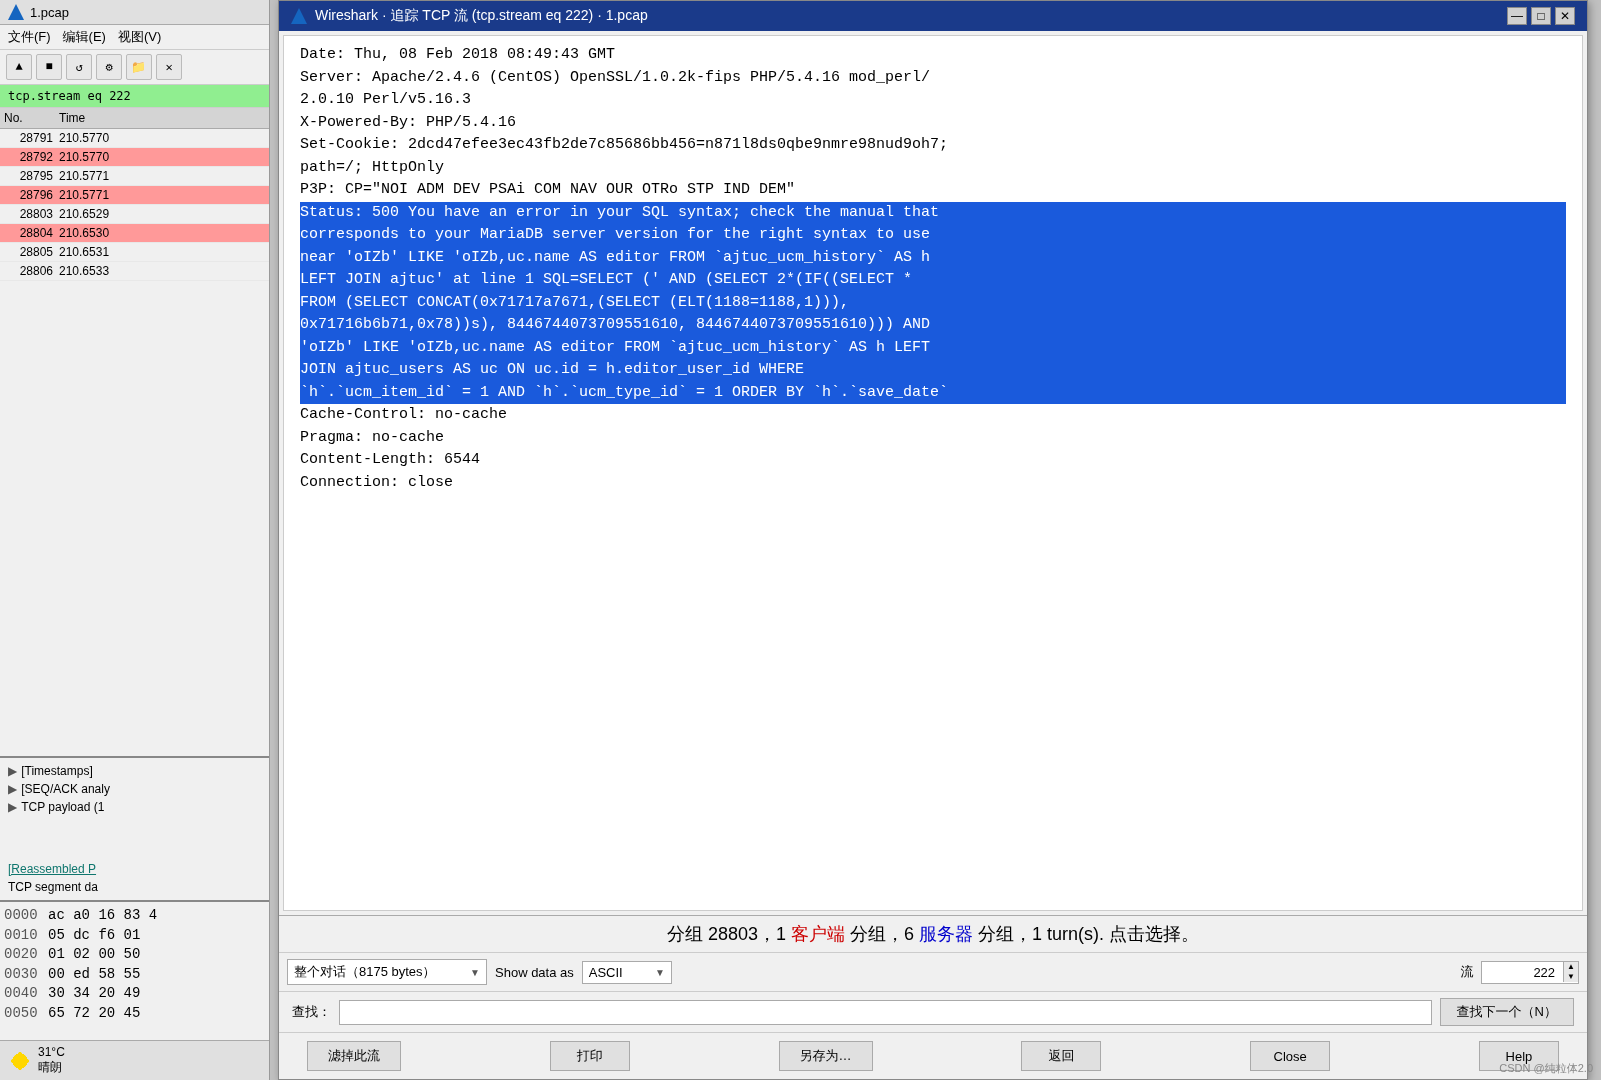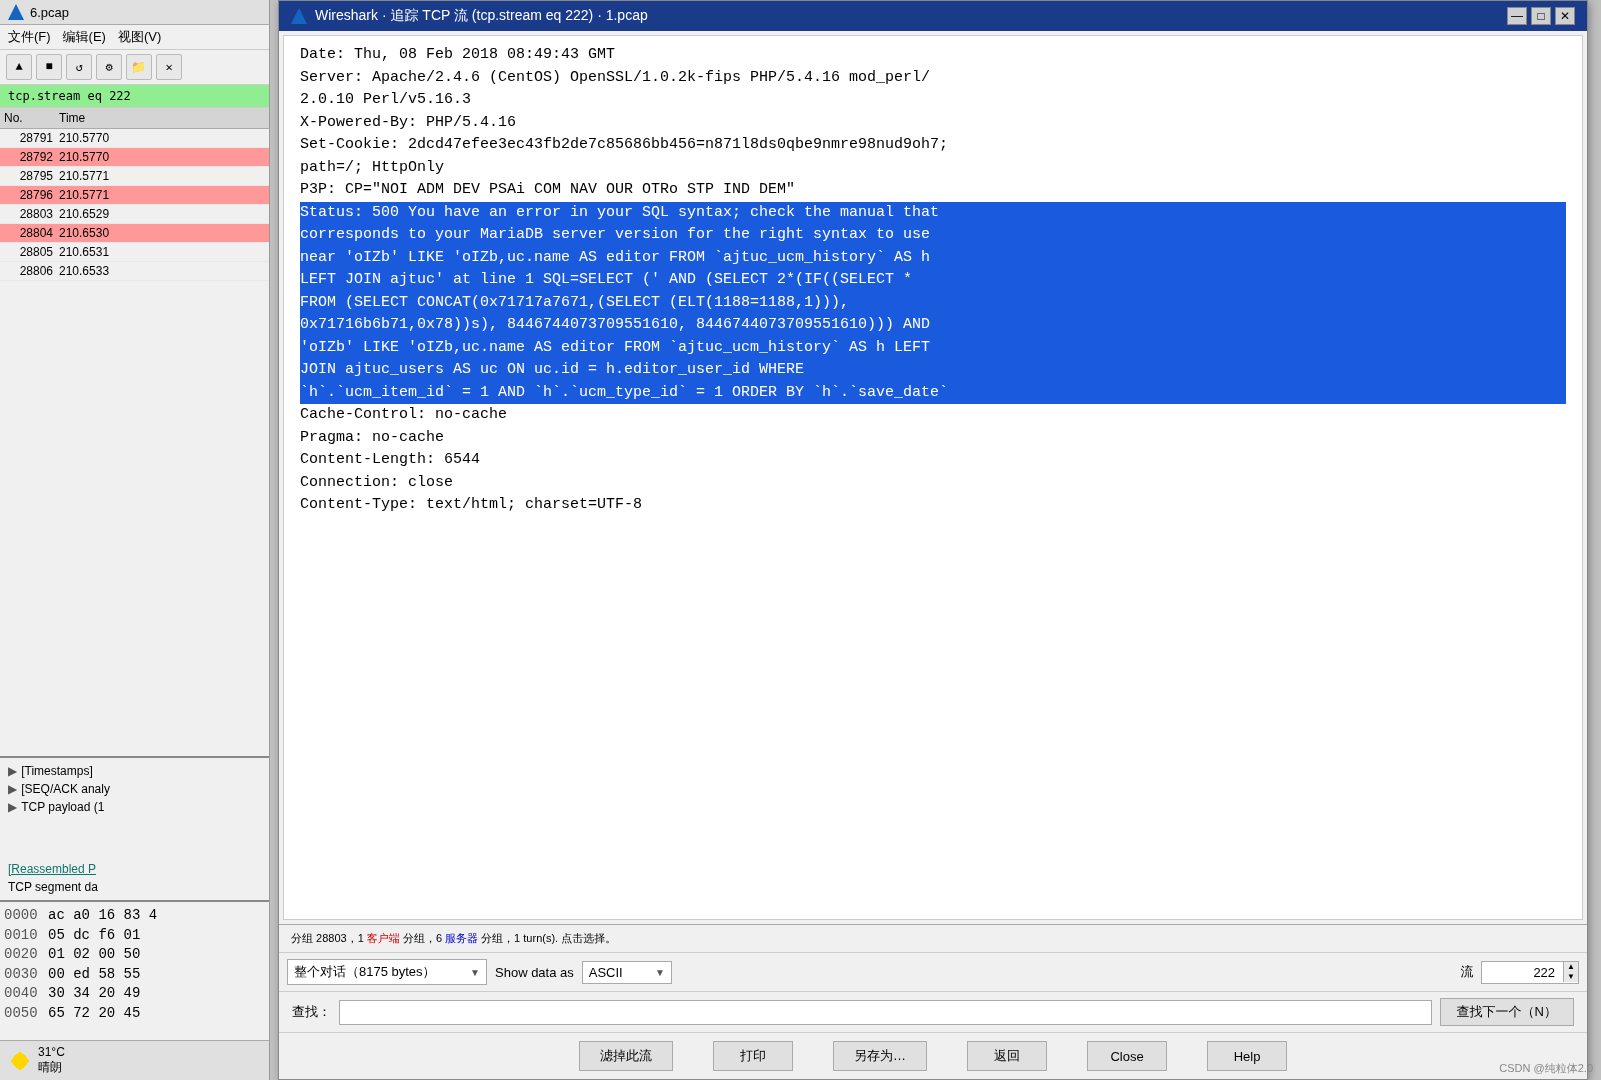--- a/index.html
+++ b/index.html
@@ -250,23 +250,24 @@
     .content-line {
       display: block;
       white-space: pre-wrap;
       word-break: break-all;
     }
 
     .bottom-info {
       background: #f0f0f0;
       border-top: 1px solid #aaa;
       padding: 6px 12px;
-      font-size: 11px;
+      font-size: 18px;
       font-family: Arial, sans-serif;
       color: #000;
+      text-align: center;
     }
 
     .bottom-info .red-text {
       color: #cc0000;
     }
 
     .bottom-info .blue-text {
       color: #0000cc;
     }
 
@@ -374,23 +375,23 @@
       background: #e0e0e0;
       border: 1px solid #aaa;
       padding: 4px 16px;
       font-size: 13px;
       font-family: Arial, sans-serif;
       cursor: pointer;
     }
 
     .bottom-buttons {
       display: flex;
-      justify-content: center;
+      justify-content: space-between;
       gap: 40px;
-      padding: 8px 12px;
+      padding: 8px 28px;
       background: #f0f0f0;
       border-top: 1px solid #ccc;
     }
 
     .bottom-btn {
       background: #e0e0e0;
       border: 1px solid #aaa;
       padding: 5px 20px;
       font-size: 13px;
       font-family: Arial, sans-serif;
@@ -408,21 +409,21 @@
       color: #888;
     }
   </style>
 </head>
 <body>
 
 <div class="left-panel">
 
   <div class="left-title-bar">
     <span class="icon-shark"></span>
-    <span>6.pcap</span>
+    <span>1.pcap</span>
   </div>
 
   <div class="menu-bar">
     <span>文件(F)</span>
     <span>编辑(E)</span>
     <span>视图(V)</span>
   </div>
 
   <div class="toolbar">
     <div class="toolbar-btn">▲</div>
@@ -559,21 +560,20 @@
       <span class="content-line highlight">LEFT JOIN ajtuc' at line 1 SQL=SELECT (' AND (SELECT 2*(IF((SELECT *</span>
       <span class="content-line highlight">FROM (SELECT CONCAT(0x71717a7671,(SELECT (ELT(1188=1188,1))),</span>
       <span class="content-line highlight">0x71716b6b71,0x78))s), 8446744073709551610, 8446744073709551610))) AND</span>
       <span class="content-line highlight">'oIZb' LIKE 'oIZb,uc.name AS editor FROM `ajtuc_ucm_history` AS h LEFT</span>
       <span class="content-line highlight">JOIN ajtuc_users AS uc ON uc.id = h.editor_user_id WHERE</span>
       <span class="content-line highlight">`h`.`ucm_item_id` = 1 AND `h`.`ucm_type_id` = 1 ORDER BY `h`.`save_date`</span>
       <span class="content-line">Cache-Control: no-cache</span>
       <span class="content-line">Pragma: no-cache</span>
       <span class="content-line">Content-Length: 6544</span>
       <span class="content-line">Connection: close</span>
-      <span class="content-line">Content-Type: text/html; charset=UTF-8</span>
     </div>
 
   <div class="bottom-info">
     <span>
       分组 28803，1 <span class="red-text">客户端</span> 分组，6 <span class="blue-text">服务器</span> 分组，1 turn(s). 点击选择。
     </span>
   </div>
 
   <div class="bottom-controls">
     <div class="combo-box">

